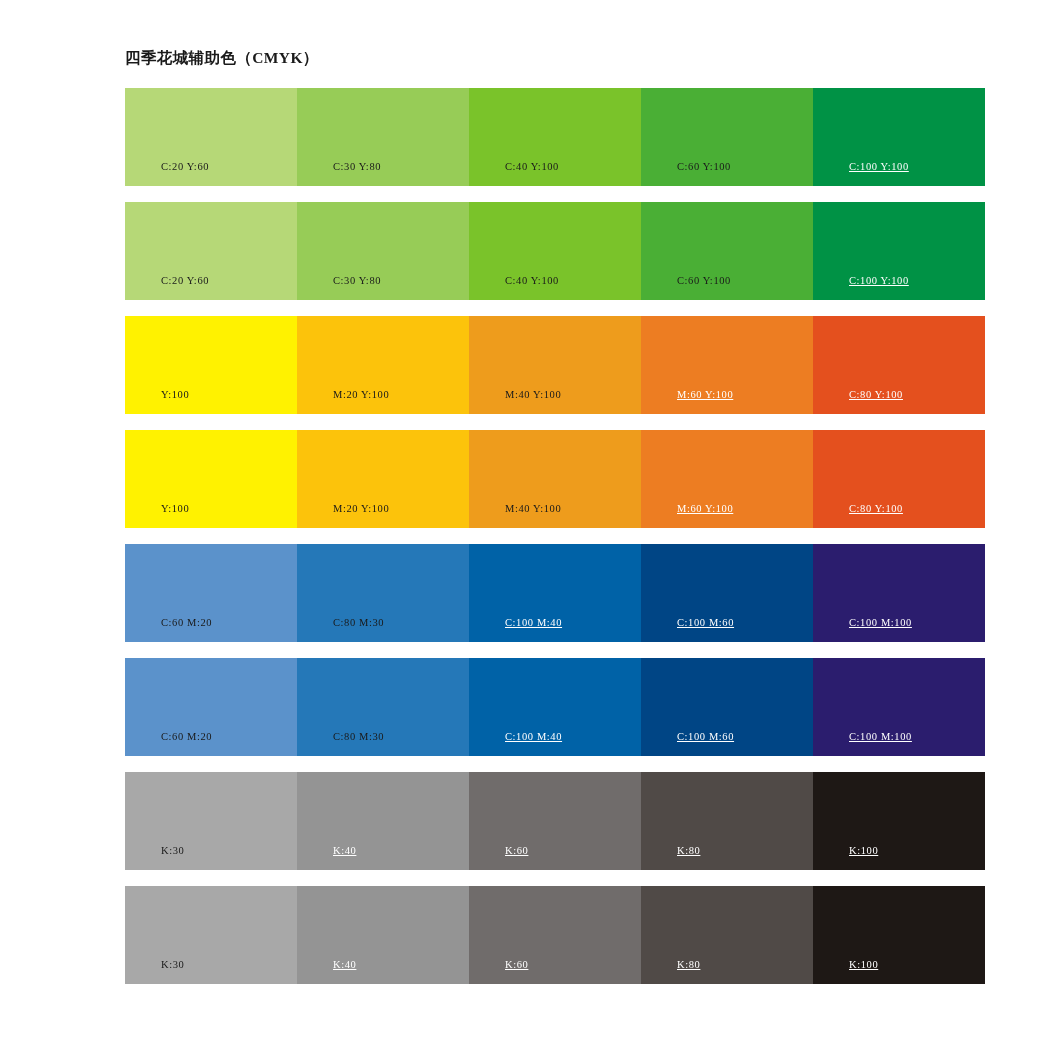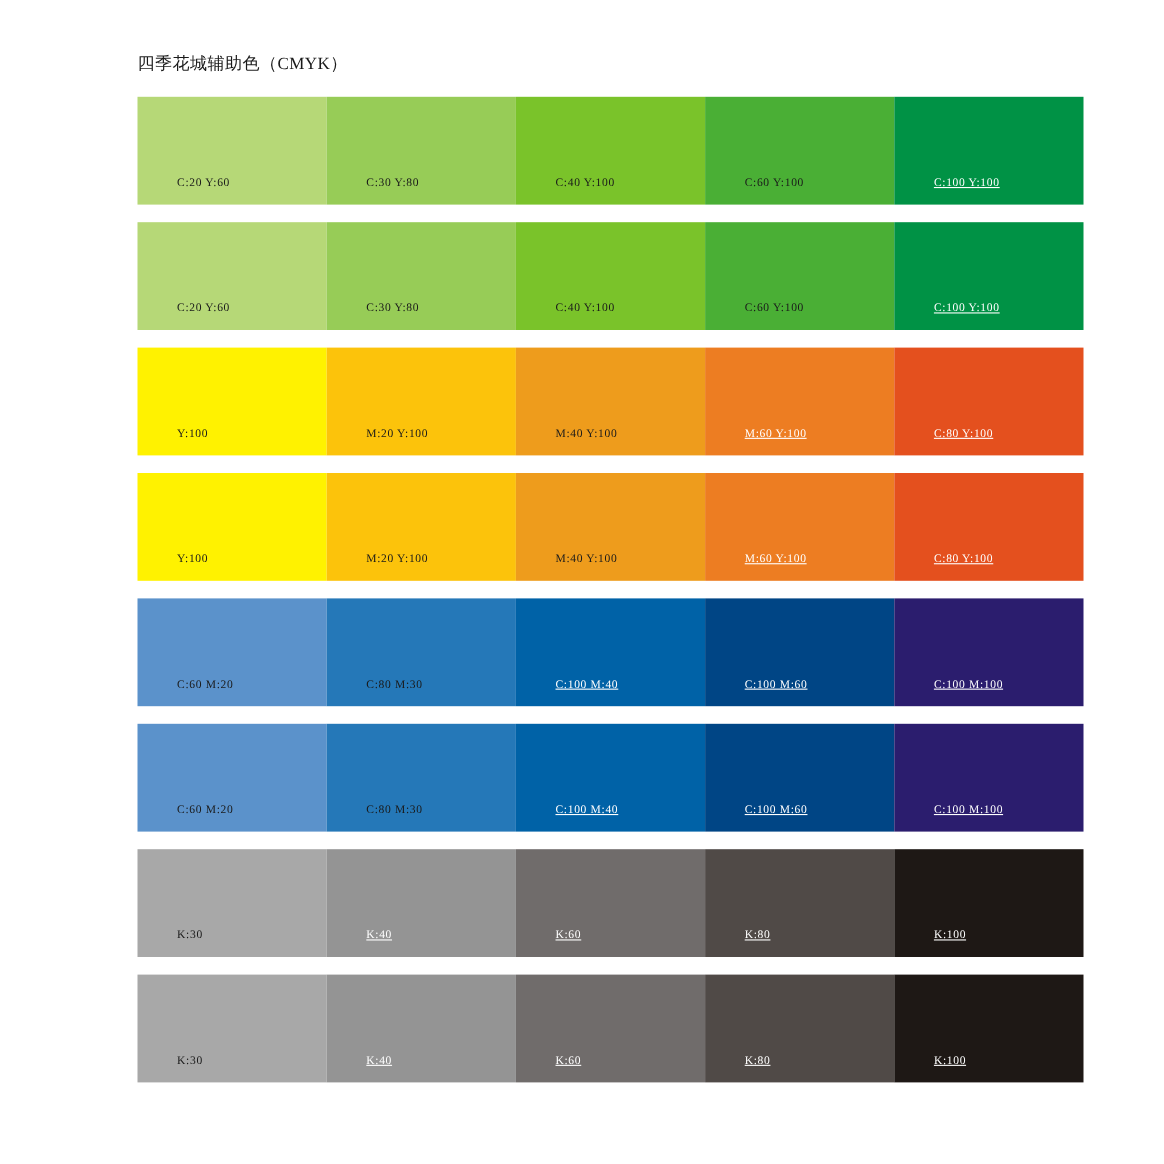--- a/index.html
+++ b/index.html
@@ -19,21 +19,21 @@
     height: 1058px;
     background: #ffffff;
     box-sizing: border-box;
   }
   .page-title {
     position: absolute;
     left: 125px;
     top: 48px;
     font-family: "Liberation Serif", serif;
     font-size: 15.5px;
-    font-weight: normal;
+    font-weight: bold;
     color: #1a1a1a;
     letter-spacing: 0.4px;
     white-space: nowrap;
   }
   .palette {
     position: absolute;
     left: 125px;
     top: 88px;
     width: 860px;
   }

